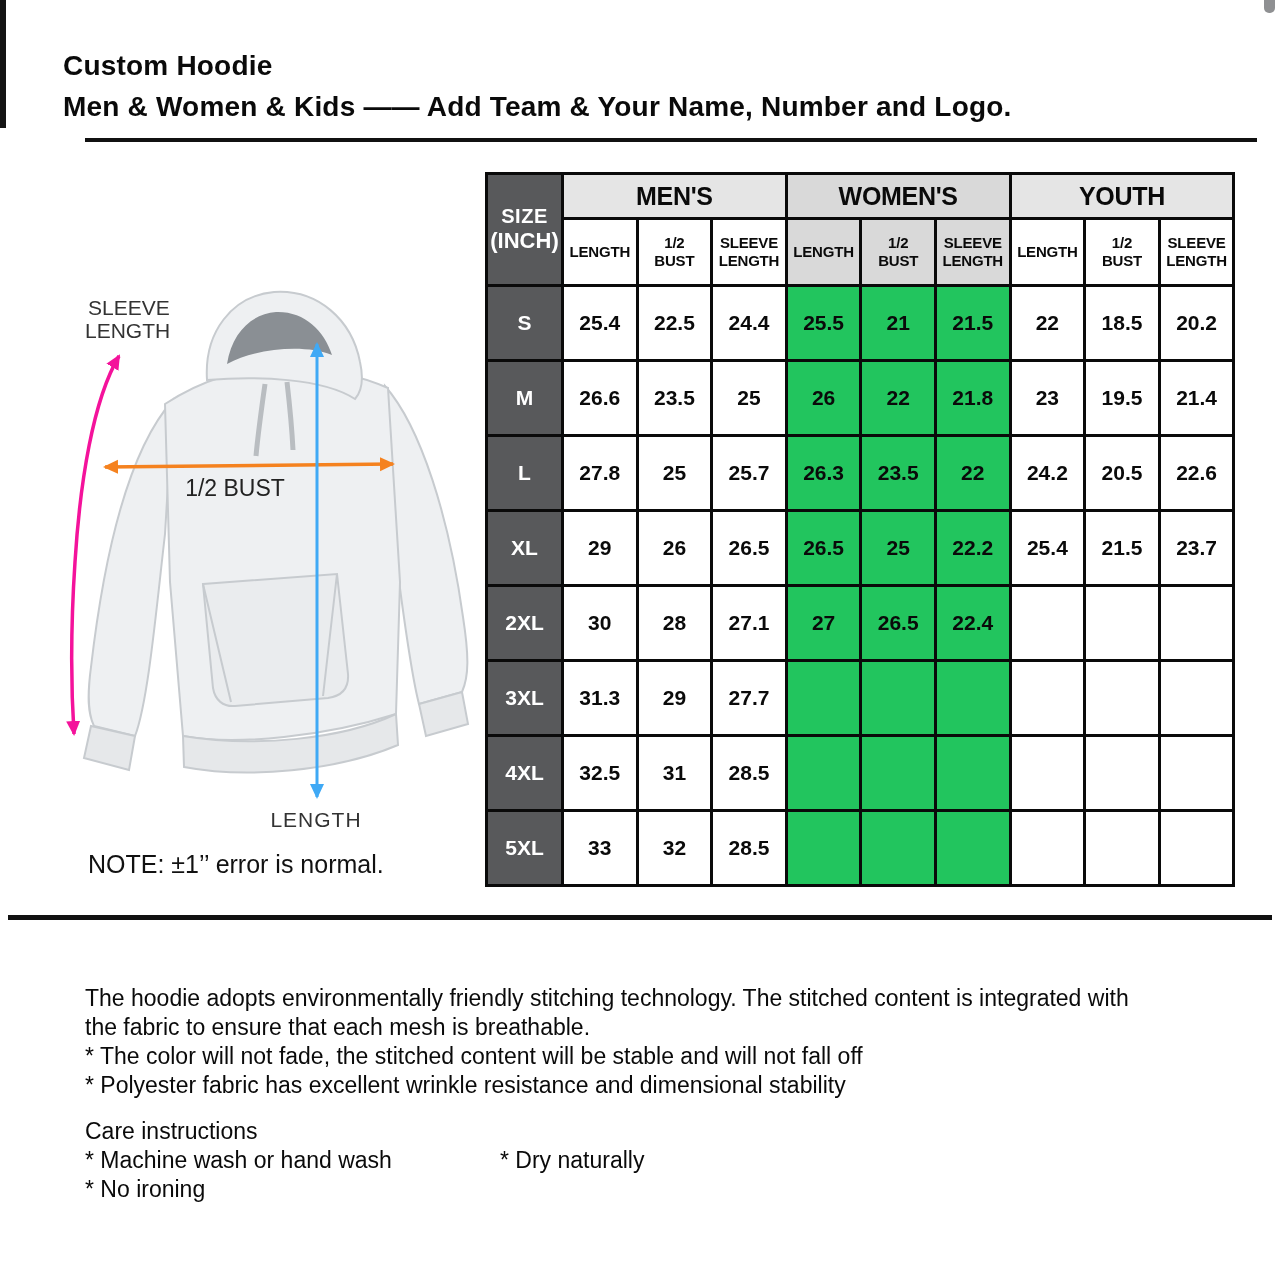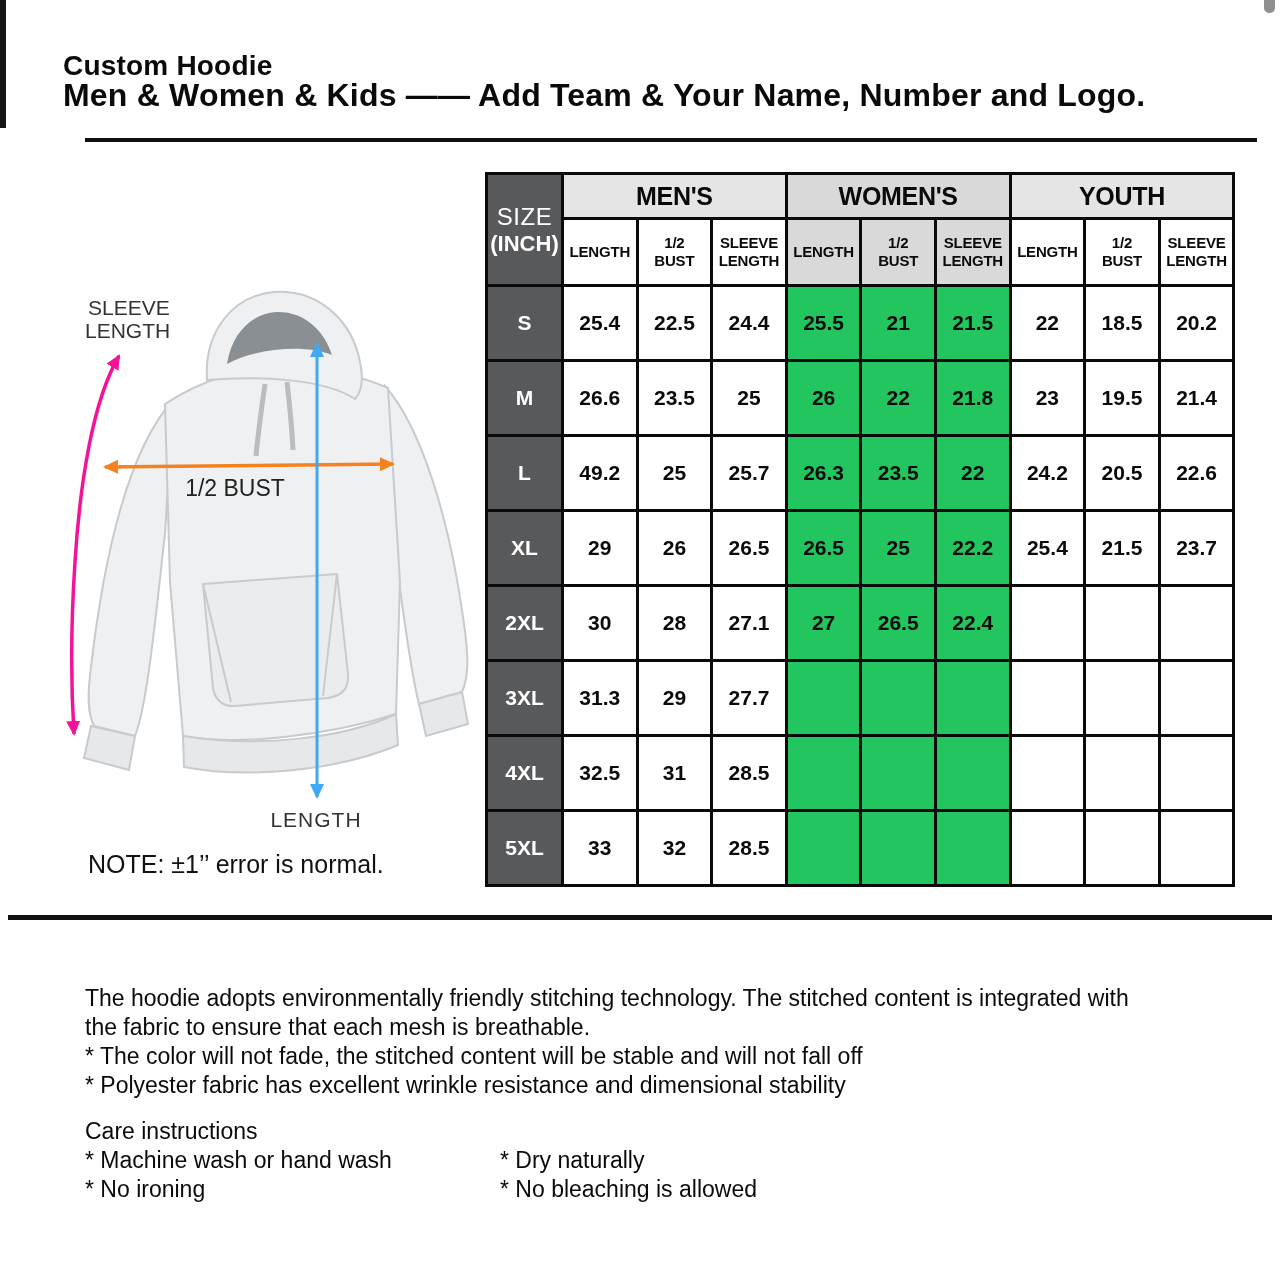--- a/index.html
+++ b/index.html
@@ -6,40 +6,40 @@
   #canvas{position:relative;width:1284px;height:1274px;background:#ffffff;overflow:hidden;
           font-family:"Liberation Sans",sans-serif;color:#0a0a0a;}
 
   
   .edge-sliver{position:absolute;left:0;top:0;width:6px;height:128px;background:#141414;}
   .corner-blob{position:absolute;left:1264px;top:0;width:11px;height:13px;background:#8f9092;
                border-radius:0 0 5px 5px;}
 
   
   .title{position:absolute;left:63px;top:50px;font-size:28px;font-weight:bold;letter-spacing:.2px;}
-  .subtitle{position:absolute;left:63px;top:77px;font-size:32px;font-weight:bold;letter-spacing:.2px;}
+  .subtitle{position:absolute;left:63px;top:91px;font-size:28px;font-weight:bold;letter-spacing:.2px;}
   .divider-top{position:absolute;left:85px;top:138px;width:1172px;height:4px;background:#111;}
   .divider-bottom{position:absolute;left:8px;top:915px;width:1264px;height:5px;background:#111;}
 
   
   .figure{position:absolute;left:55px;top:282px;width:432px;height:558px;}
   .figure svg{display:block;}
   .note{position:absolute;left:88px;top:850px;font-size:25px;color:#111;}
 
   
   table.size-chart{position:absolute;left:485px;top:172px;width:748px;border-collapse:collapse;
                    table-layout:fixed;}
   .size-chart th,.size-chart td{border:3px solid #0a0a0a;text-align:center;vertical-align:middle;
                    padding:0;overflow:hidden;}
   .size-chart .grp{height:42px;font-size:25px;font-weight:bold;background:#e5e5e5;letter-spacing:-.3px;}
   .size-chart .sub{height:64px;font-size:15px;font-weight:bold;line-height:1.2;background:#fff;
                    letter-spacing:-.2px;}
   .size-chart .shade{background:#d9d9d9;}
   .size-chart .corner{background:#58595b;color:#fff;}
-  .corner-l1{font-size:24px;font-weight:normal;letter-spacing:.5px;}
+  .corner-l1{font-size:20px;font-weight:bold;letter-spacing:.5px;}
   .corner-l2{font-size:22px;font-weight:bold;}
   .size-chart .size-cell{background:#58595b;color:#fff;font-size:21px;font-weight:bold;height:72px;}
   .size-chart .val{font-size:21px;font-weight:bold;background:#fff;}
   .size-chart .val.shade{background:#22c55e;}
 
   
   .desc{position:absolute;left:85px;top:984px;width:1070px;font-size:23px;line-height:29px;}
   .desc div{white-space:normal;}
   .care-title{position:absolute;left:85px;top:1117px;font-size:23px;line-height:29px;}
   .care-cols{position:absolute;left:85px;top:1146px;width:1000px;display:flex;font-size:23px;line-height:29px;}
@@ -183,21 +183,21 @@
           <td class="val">25</td>
           <td class="val shade">26</td>
           <td class="val shade">22</td>
           <td class="val shade">21.8</td>
           <td class="val">23</td>
           <td class="val">19.5</td>
           <td class="val">21.4</td>
         </tr>
         <tr>
           <th class="size-cell">L</th>
-          <td class="val">49.2</td>
+          <td class="val">27.8</td>
           <td class="val">25</td>
           <td class="val">25.7</td>
           <td class="val shade">26.3</td>
           <td class="val shade">23.5</td>
           <td class="val shade">22</td>
           <td class="val">24.2</td>
           <td class="val">20.5</td>
           <td class="val">22.6</td>
         </tr>
         <tr>
@@ -272,17 +272,16 @@
   </div>
 
   <div class="care-title">Care instructions</div>
   <div class="care-cols">
     <div class="care-col1">
       <div>* Machine wash or hand wash</div>
       <div>* No ironing</div>
     </div>
     <div class="care-col2">
       <div>* Dry naturally</div>
-      <div>* No bleaching is allowed</div>
     </div>
   </div>
 
 </div>
 
 </body></html>

